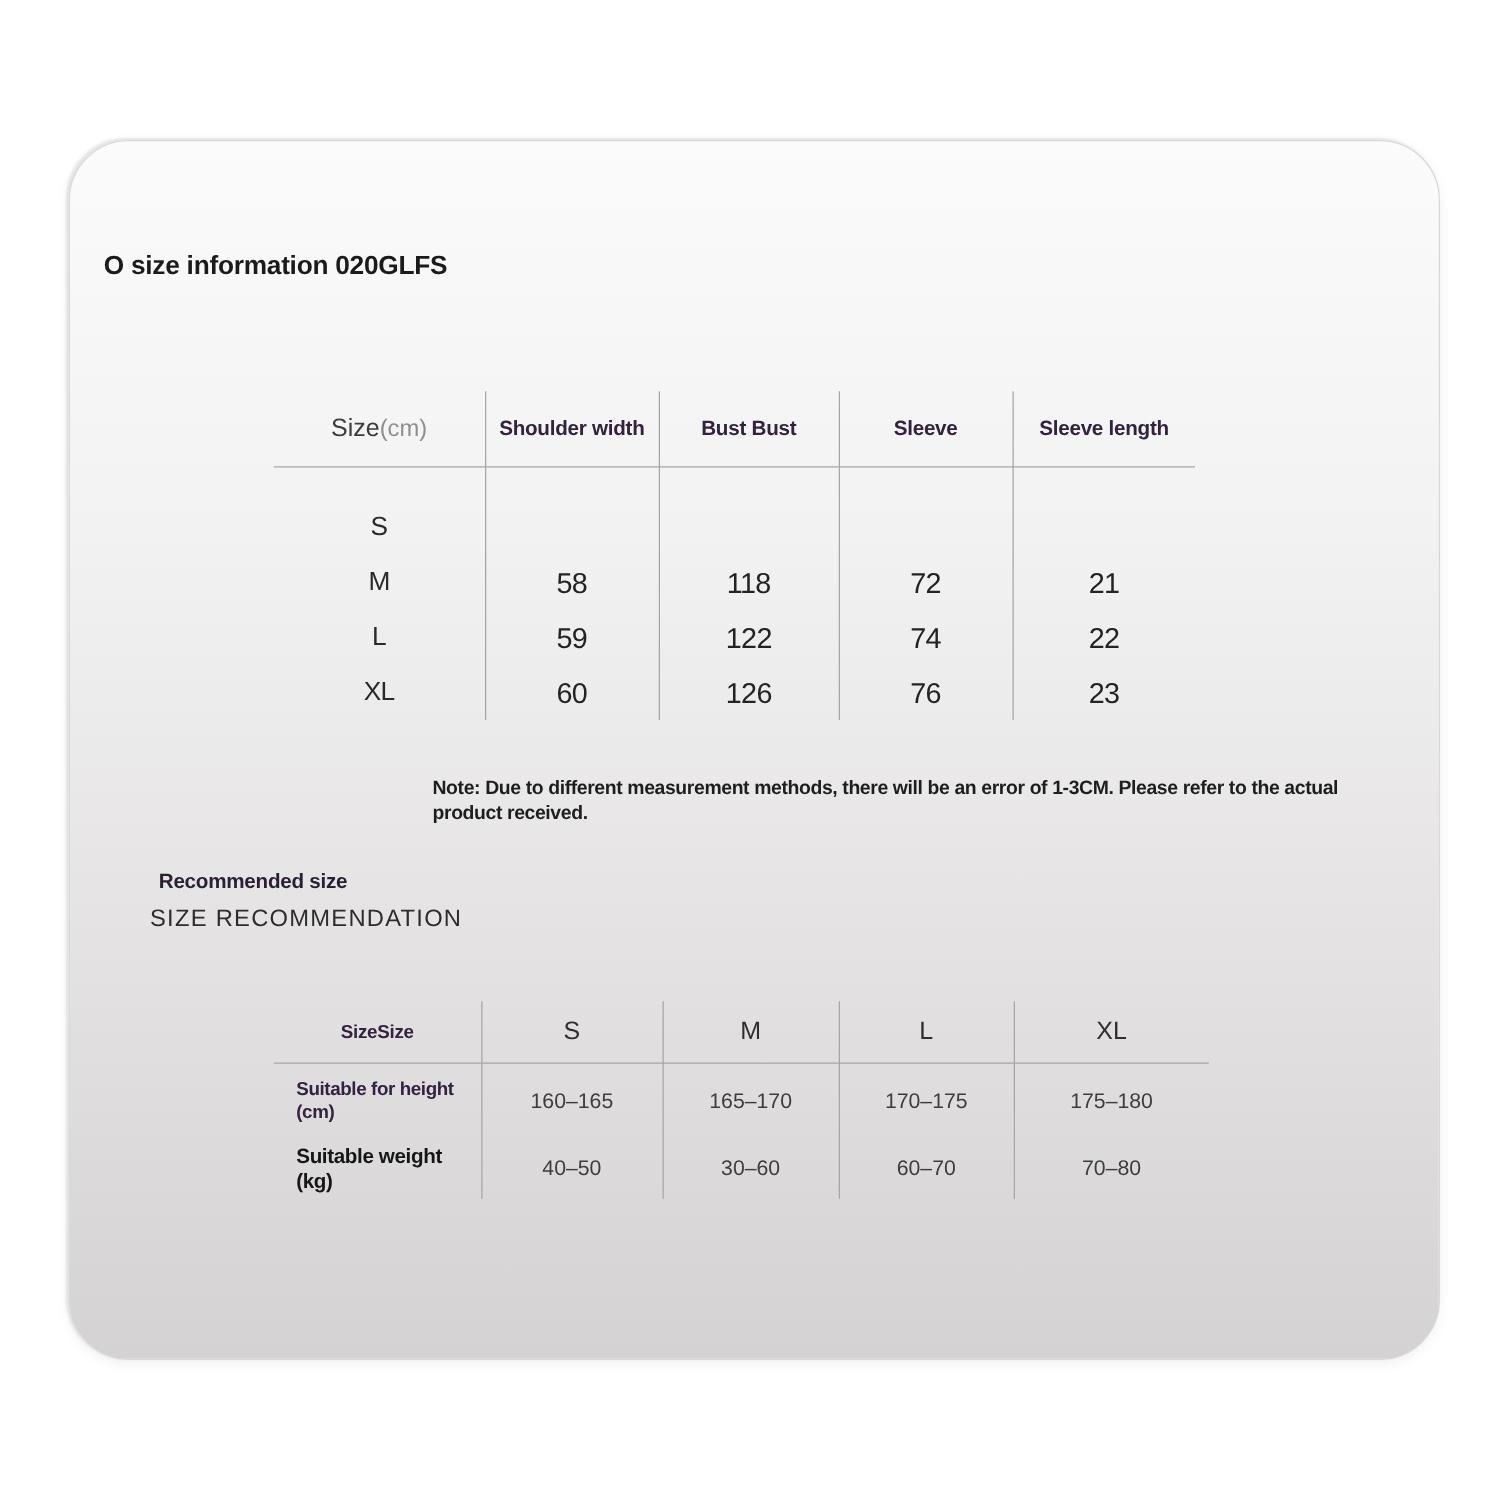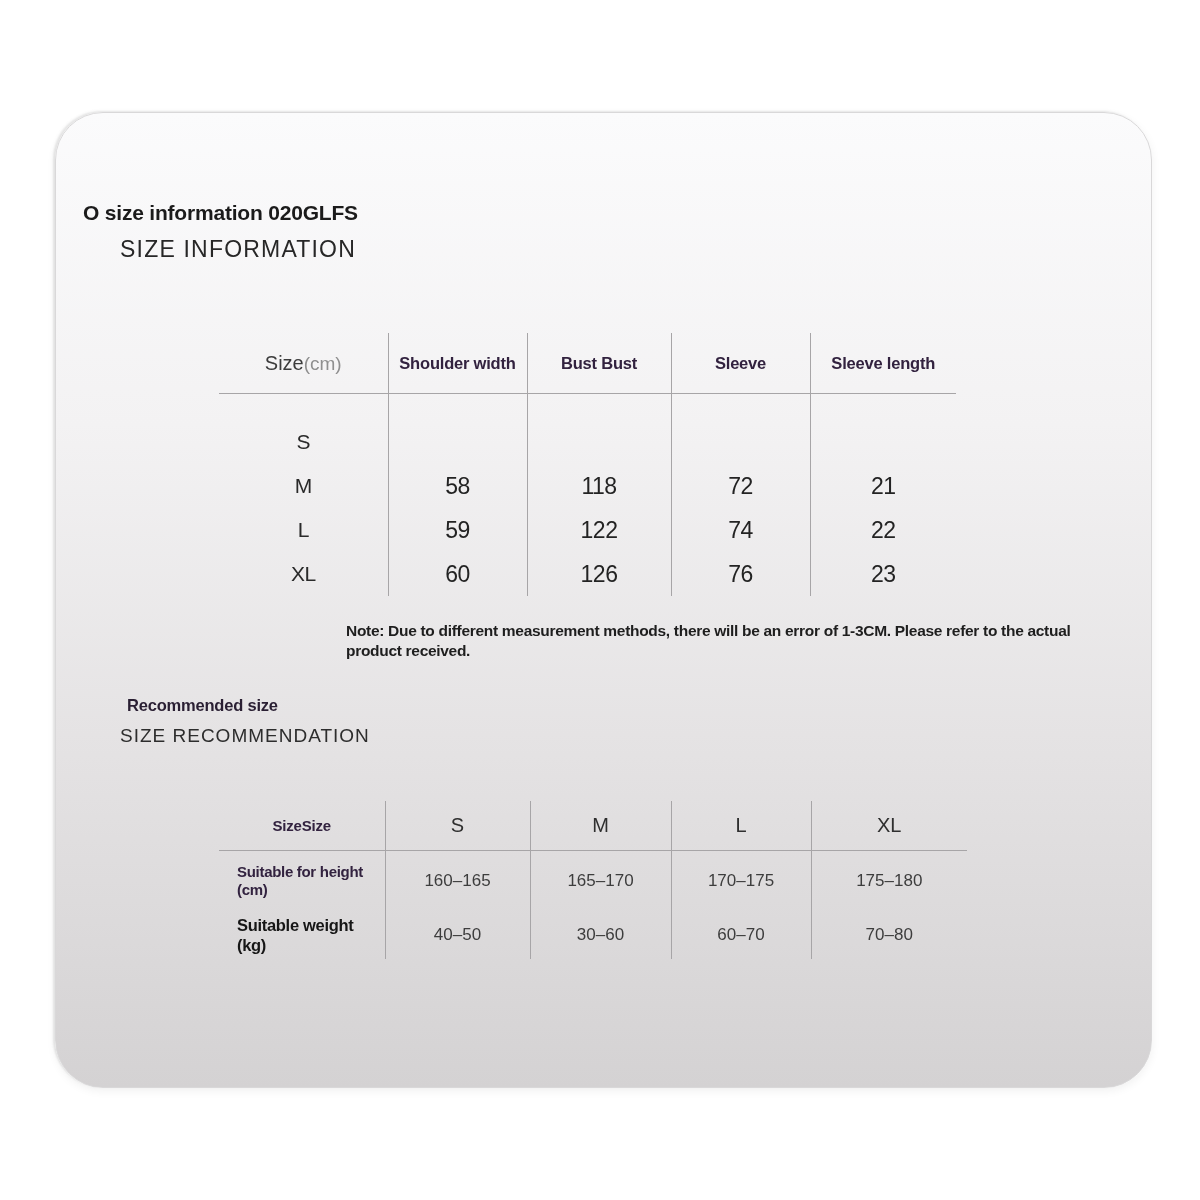--- a/index.html
+++ b/index.html
@@ -39,21 +39,21 @@
     font-size: 23px;
     font-weight: 400;
     color: #272727;
     letter-spacing: 1.2px;
   }
   
   table { border-collapse: collapse; table-layout: fixed; }
   .t1 {
     position: absolute;
     left: 163px;
-    top: 220px;
+    top: 200px;
     width: 737px;
   }
   .t1 th, .t1 td {
     padding: 0;
     text-align: center;
     vertical-align: middle;
     border-right: 1px solid #a7a5a7;
   }
   .t1 th:last-child, .t1 td:last-child { border-right: none; }
   .t1 thead th {
@@ -143,21 +143,20 @@
   .t2 tr.r-height td.lbl { font-size: 15px; font-weight: 700; color: #32223f; margin-top: 48px; }
   .t2 tr.r-weight td.lbl { font-size: 16.5px; font-weight: 700; color: #161616; }
   .lbl span { display: block; }
 </style>
 </head>
 <body>
 
 <div class="card">
 
   <div class="title-bold">O size information 020GLFS</div>
-  <div class="title-caps">SIZE INFORMATION</div>
 
   <table class="t1">
     <colgroup>
       <col style="width:169px">
         <col style="width:139px">
         <col style="width:144px">
         <col style="width:139px">
         <col style="width:146px">
     </colgroup>
     <thead>

